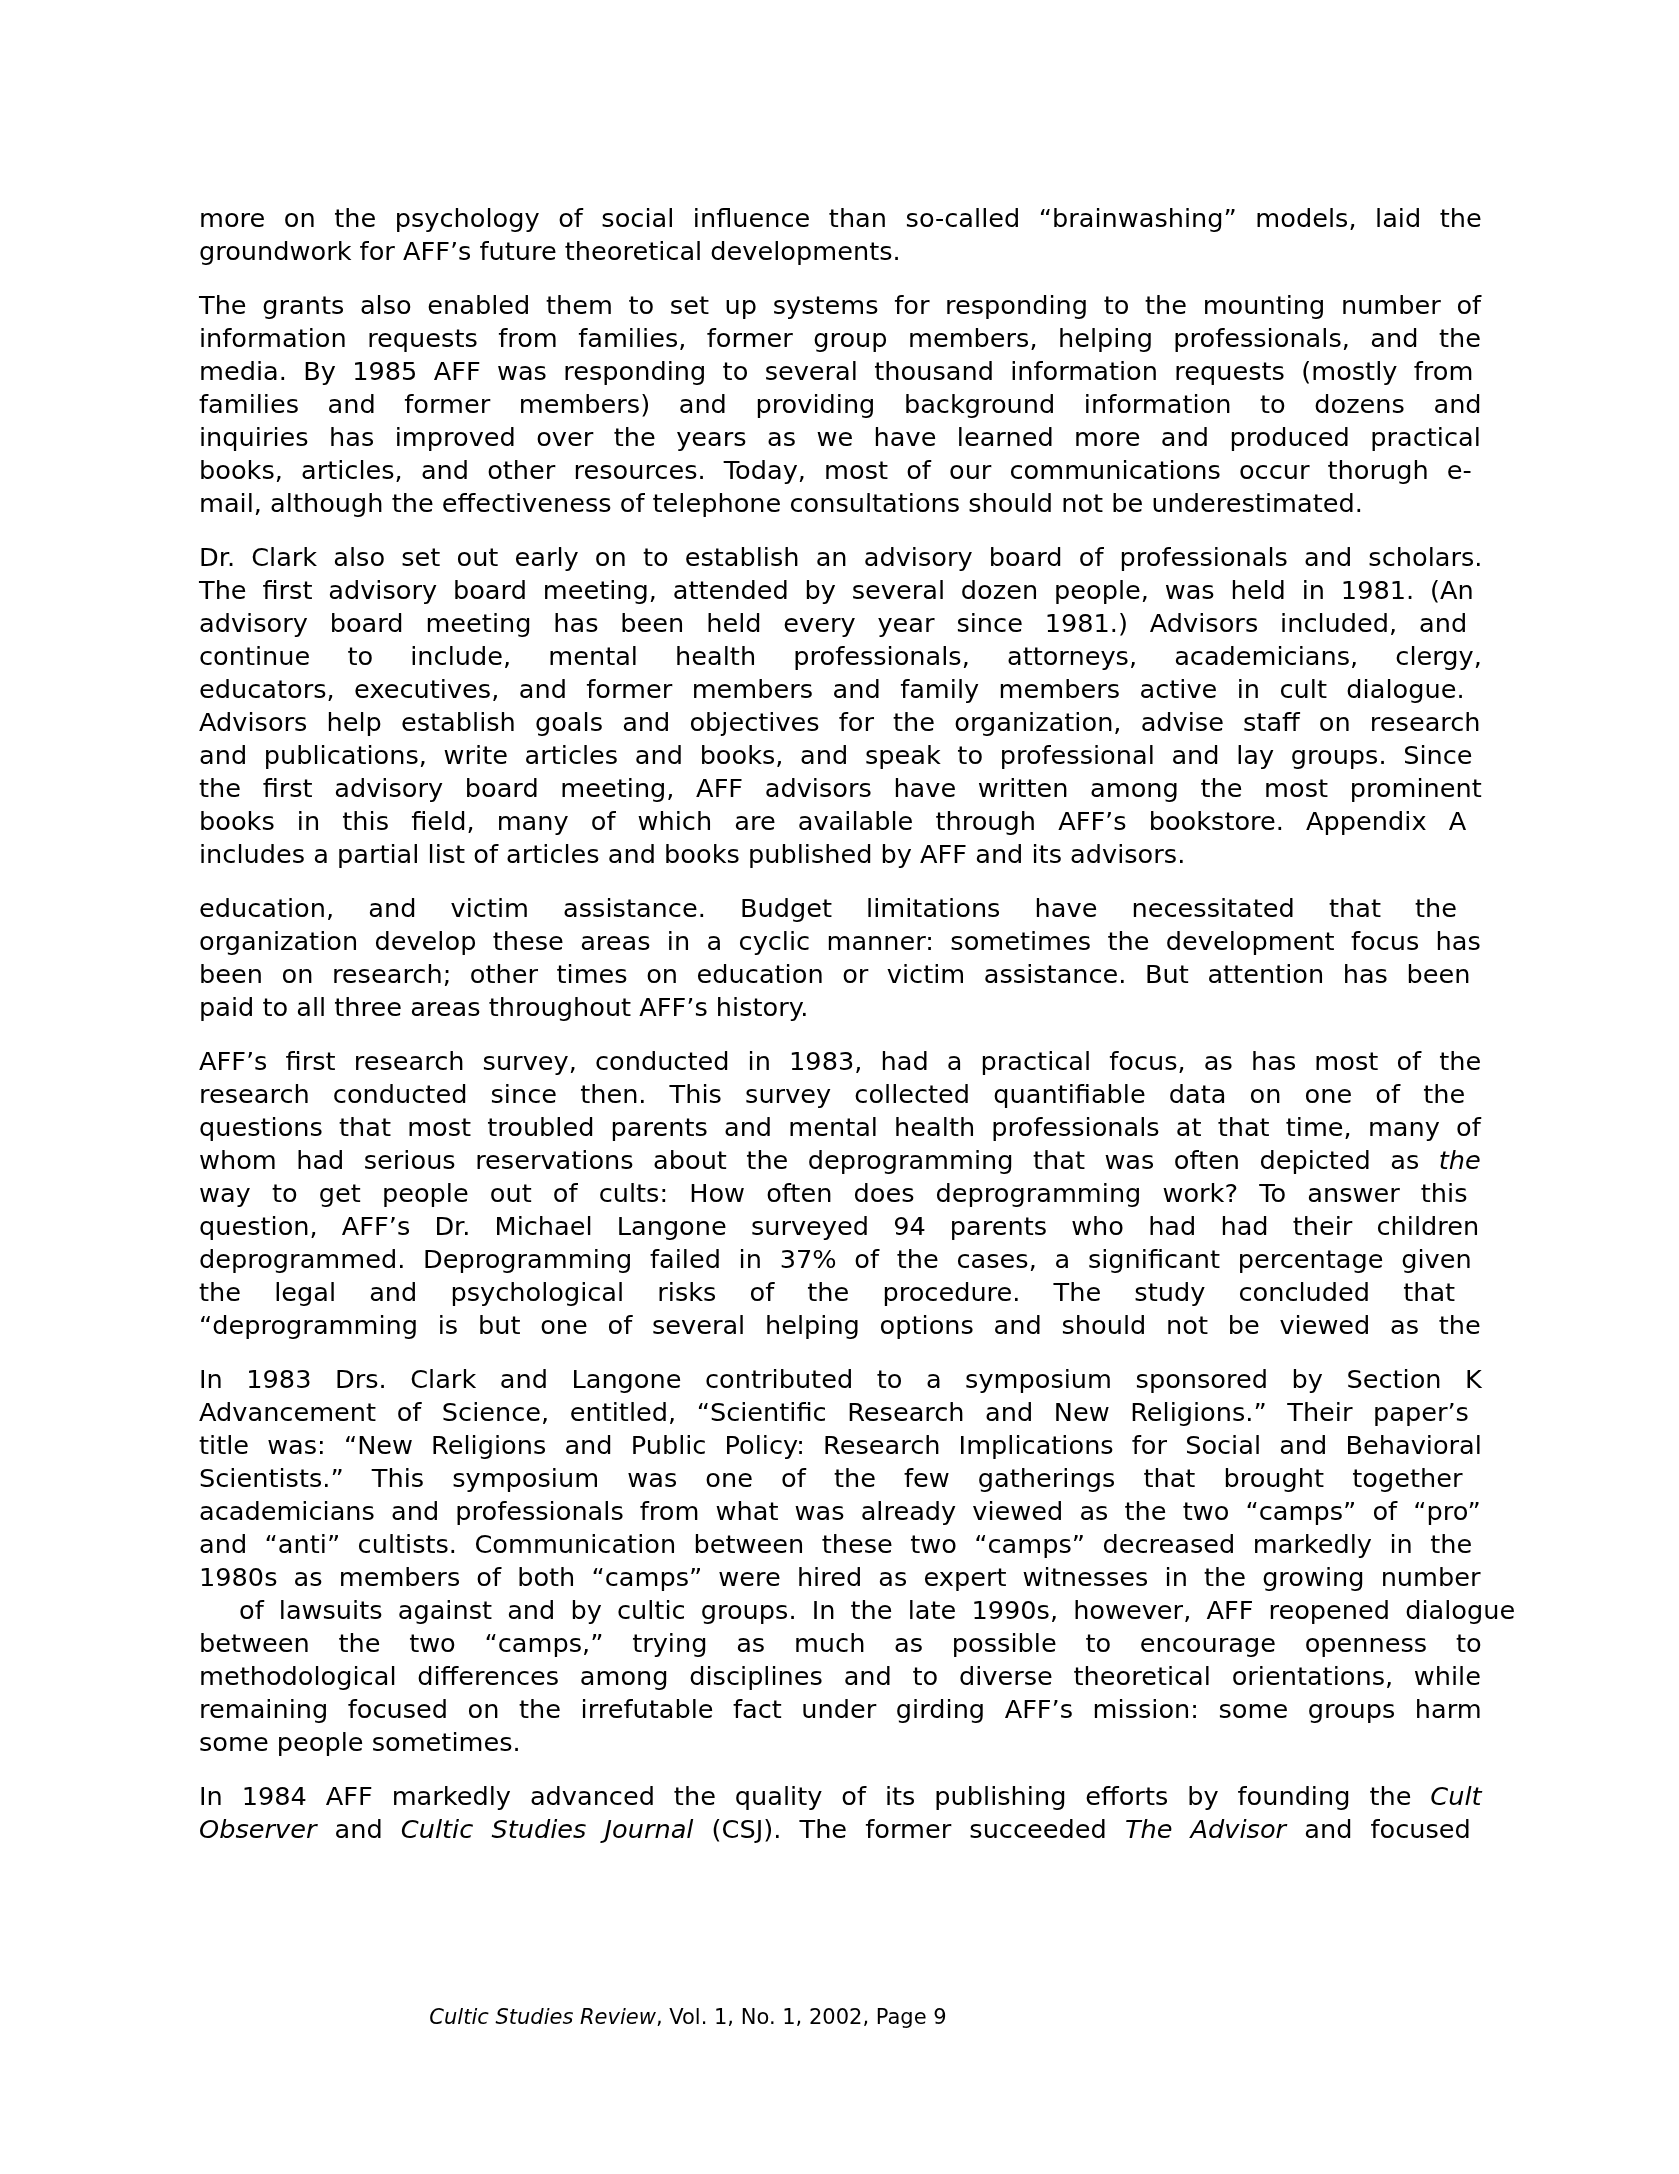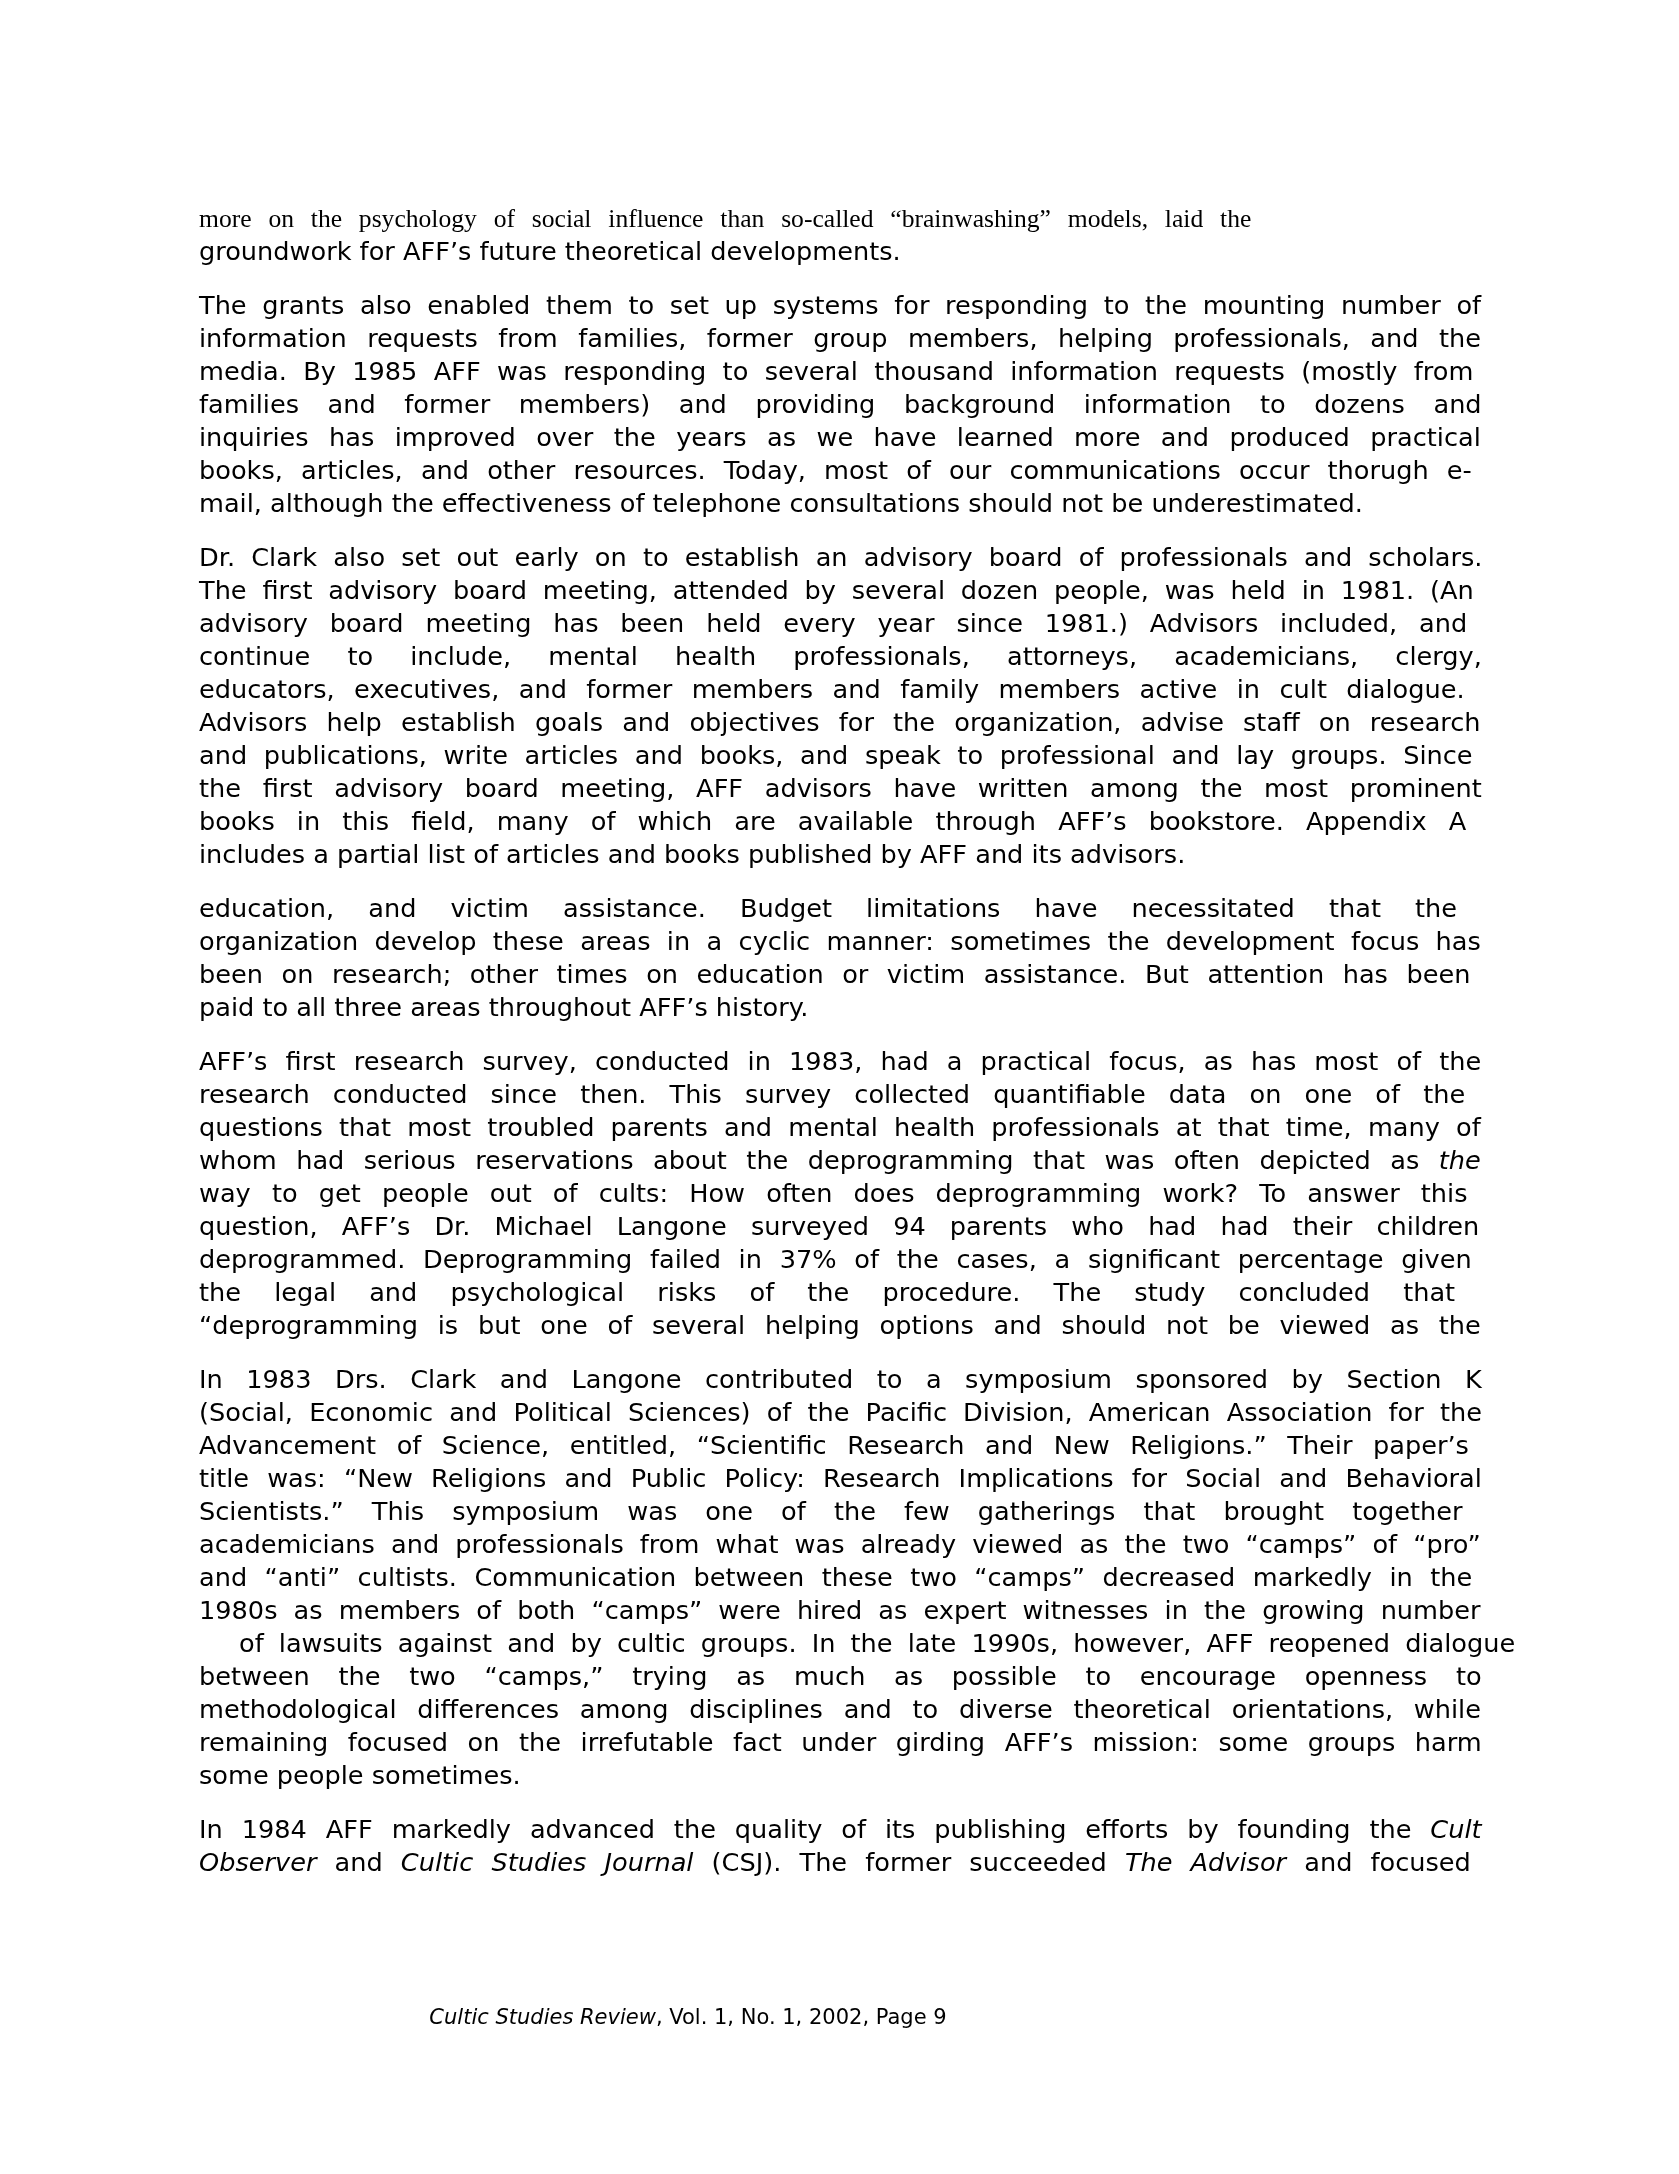--- a/index.html
+++ b/index.html
@@ -18,21 +18,21 @@
   .footer {
     position: absolute; left: 0; width: 1376px; top: 2004px; text-align: center;
     font-family: "DejaVu Sans", sans-serif; font-size: 21px; color: #000; line-height: 26px;
   }
 </style>
 </head>
 <body>
 
 <div class="page" id="doc">
     <div class="para">
-      <span class="line" style="white-space: nowrap; display: block; text-align: left; text-align-last: left; word-spacing: 10.4px; font-family: Liberation Serif, serif;"><span>more on the psychology of social influence than so-called “brainwashing” models, laid the</span></span>
+      <span class="line" style="white-space: nowrap; display: block; text-align: left; text-align-last: left; word-spacing: 10.4px;"><span>more on the psychology of social influence than so-called “brainwashing” models, laid the</span></span>
       <span class="line last" style="white-space: pre;"><span>groundwork for AFF’s future theoretical developments.</span></span>
     </div>
     <div class="para">
       <span class="line" style="white-space: nowrap; display: block; text-align: left; text-align-last: left; word-spacing: 7.5px;"><span>The grants also enabled them to set up systems for responding to the mounting number of</span></span>
       <span class="line" style="white-space: nowrap; display: block; text-align: left; text-align-last: left; word-spacing: 12.3px;"><span>information requests from families, former group members, helping professionals, and the</span></span>
       <span class="line" style="white-space: nowrap; display: block; text-align: left; text-align-last: left; word-spacing: 8.2px;"><span>media.  By 1985 AFF was responding to several thousand information requests (mostly from</span></span>
       <span class="line" style="white-space: nowrap; display: block; text-align: left; text-align-last: left; word-spacing: 20.4px;"><span>families and former members) and providing background information to dozens and</span></span>
       <span class="line" style="white-space: nowrap; display: block; text-align: left; text-align-last: left; word-spacing: 12.3px;"><span>inquiries has improved over the years as we have learned more and produced practical</span></span>
       <span class="line" style="white-space: nowrap; display: block; text-align: left; text-align-last: left; word-spacing: 10px;"><span>books, articles, and other resources.  Today, most of our communications occur thorugh e-</span></span>
       <span class="line last" style="white-space: pre;"><span>mail, although the effectiveness of telephone consultations should not be underestimated.</span></span>
@@ -61,21 +61,20 @@
       <span class="line" style="white-space: nowrap; display: block; text-align: left; text-align-last: left; word-spacing: 8px;"><span>questions that most troubled parents and mental health professionals at that time, many of</span></span>
       <span class="line" style="white-space: nowrap; display: block; text-align: left; text-align-last: left; word-spacing: 11.3px;"><span>whom had serious reservations about the deprogramming that was often depicted as </span><span class="it">the</span></span>
       <span class="line" style="white-space: nowrap; display: block; text-align: left; text-align-last: left; word-spacing: 13px;"><span>way to get people out of cults: How often does deprogramming work?  To answer this</span></span>
       <span class="line" style="white-space: nowrap; display: block; text-align: left; text-align-last: left; word-spacing: 16px;"><span>question, AFF’s Dr. Michael Langone surveyed 94 parents who had had their children</span></span>
       <span class="line" style="white-space: nowrap; display: block; text-align: left; text-align-last: left; word-spacing: 9.6px;"><span>deprogrammed.  Deprogramming failed in 37% of the cases, a significant percentage given</span></span>
       <span class="line" style="white-space: nowrap; display: block; text-align: left; text-align-last: left; word-spacing: 25px;"><span>the legal and psychological risks of the procedure.  The study concluded that</span></span>
       <span class="line" style="white-space: nowrap; display: block; text-align: left; text-align-last: left; word-spacing: 11.6px;"><span>“deprogramming is but one of several helping options and should not be viewed as the</span></span>
     </div>
     <div class="para">
       <span class="line" style="white-space: nowrap; display: block; text-align: left; text-align-last: left; word-spacing: 15.4px;"><span>In 1983 Drs. Clark and Langone contributed to a symposium sponsored by Section K</span></span>
-      <span class="line" style="white-space: nowrap; display: block; text-align: left; text-align-last: left; word-spacing: 8px;"><span>(Social, Economic and Political Sciences) of the Pacific Division, American Association for the</span></span>
       <span class="line" style="white-space: nowrap; display: block; text-align: left; text-align-last: left; word-spacing: 12.4px;"><span>Advancement of Science, entitled, “Scientific Research and New Religions.”  Their paper’s</span></span>
       <span class="line" style="white-space: nowrap; display: block; text-align: left; text-align-last: left; word-spacing: 10px;"><span>title was: “New Religions and Public Policy: Research Implications for Social and Behavioral</span></span>
       <span class="line" style="white-space: nowrap; display: block; text-align: left; text-align-last: left; word-spacing: 20px;"><span>Scientists.”  This symposium was one of the few gatherings that brought together</span></span>
       <span class="line" style="white-space: nowrap; display: block; text-align: left; text-align-last: left; word-spacing: 8px;"><span>academicians and professionals from what was already viewed as the two “camps” of “pro”</span></span>
       <span class="line" style="white-space: nowrap; display: block; text-align: left; text-align-last: left; word-spacing: 9.3px;"><span>and “anti” cultists.  Communication between these two “camps” decreased markedly in the</span></span>
       <span class="line" style="white-space: nowrap; display: block; text-align: left; text-align-last: left; word-spacing: 8px;"><span>1980s as members of both “camps” were hired as expert witnesses in the growing number</span></span>
       <span class="line" style="white-space: nowrap; display: block; text-align: left; text-align-last: left; word-spacing: 7px; margin-left: 40px;"><span>of lawsuits against and by cultic groups.  In the late 1990s, however, AFF reopened dialogue</span></span>
       <span class="line" style="white-space: nowrap; display: block; text-align: left; text-align-last: left; word-spacing: 20.6px;"><span>between the two “camps,” trying as much as possible to encourage openness to</span></span>
       <span class="line" style="white-space: nowrap; display: block; text-align: left; text-align-last: left; word-spacing: 12.6px;"><span>methodological differences among disciplines and to diverse theoretical orientations, while</span></span>
       <span class="line" style="white-space: nowrap; display: block; text-align: left; text-align-last: left; word-spacing: 11.4px;"><span>remaining focused on the irrefutable fact under girding AFF’s mission: some groups harm</span></span>

